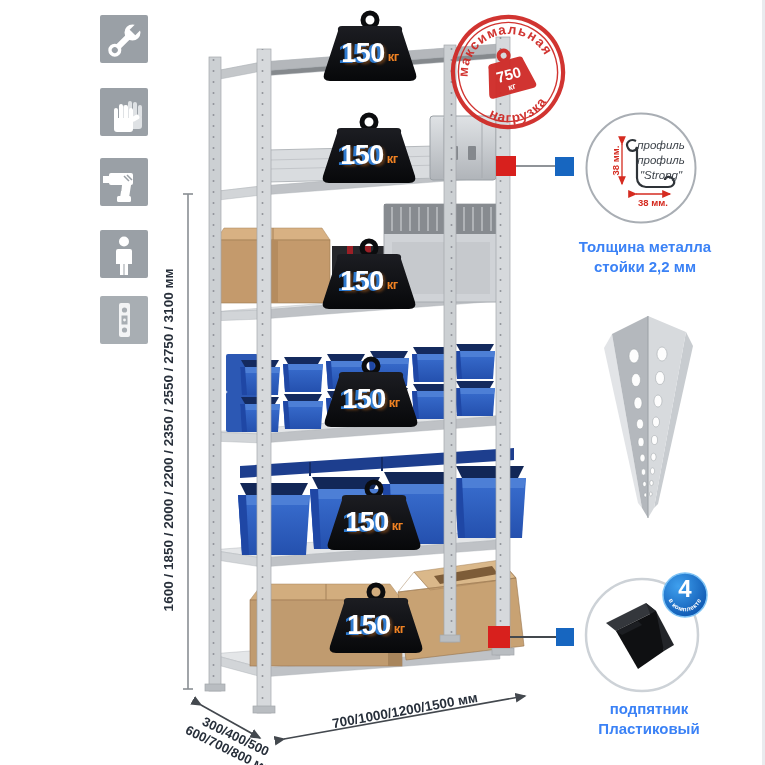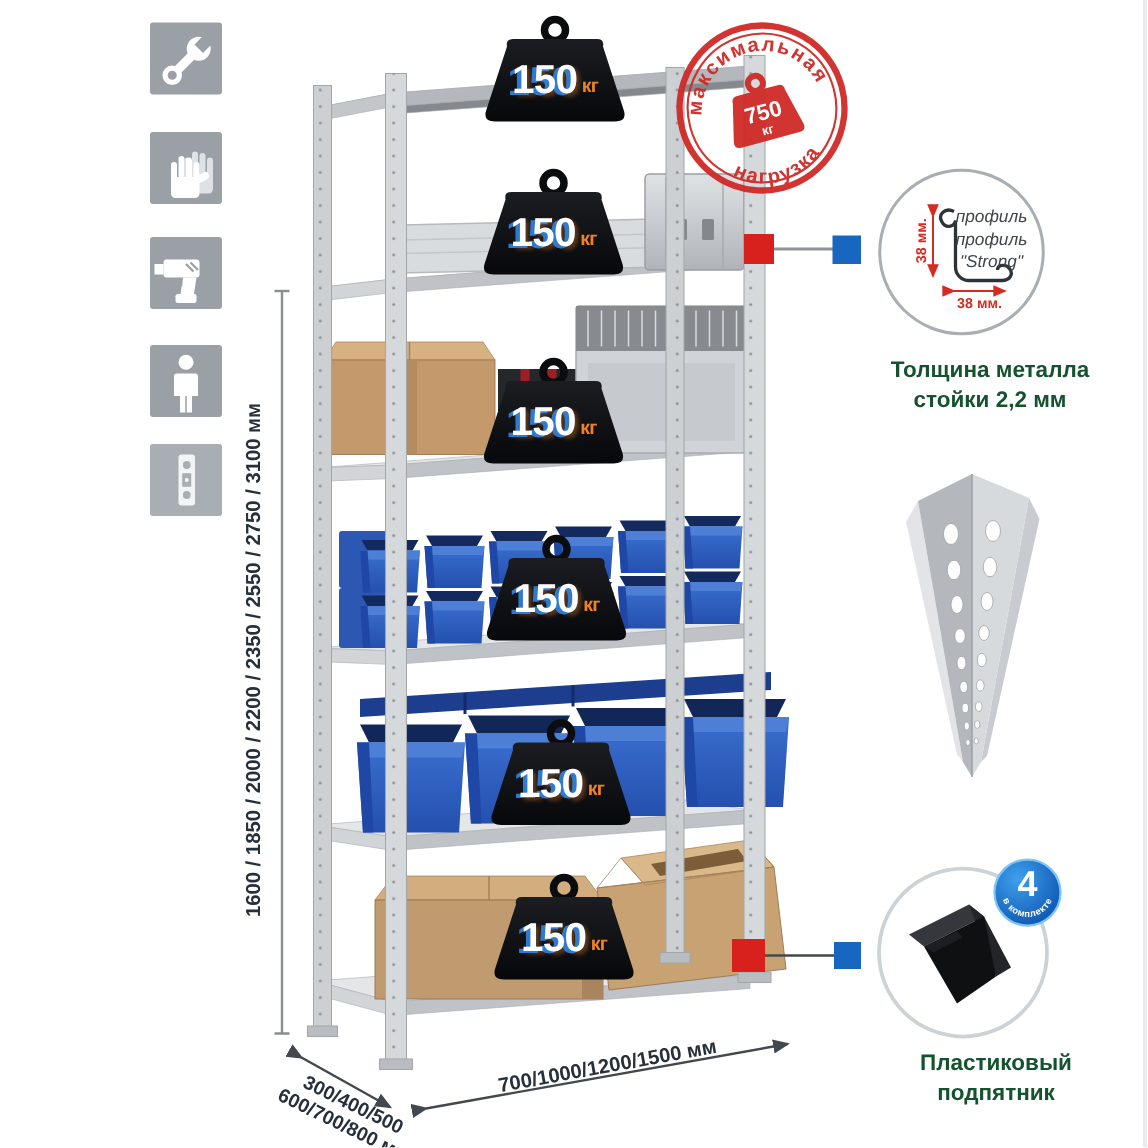--- a/index.html
+++ b/index.html
@@ -15,21 +15,21 @@
   .load-badge .badge-unit{font-size:13px;font-weight:700;color:#f08223;text-shadow:none;
      margin-left:3px;vertical-align:1px;}
   
   .dim-label{color:#272f3a;font-weight:700;}
   #height-label{left:-80px;top:431px;width:500px;height:18px;text-align:center;
      font-size:13.5px;transform:rotate(-90deg);}
   #depth-label{left:152px;top:729px;width:160px;text-align:center;font-size:13px;
      line-height:1.15;transform:rotate(26deg);}
   #width-label{left:295px;top:703px;width:220px;text-align:center;font-size:13.5px;
      transform:rotate(-10.3deg);}
-  .caption{color:#14532d;font-size:15px;font-weight:600;line-height:1.3;text-align:center;margin-left:15px;}
+  .caption{color:#3b82f6;font-size:15px;font-weight:600;line-height:1.3;text-align:center;}
   #thickness-caption{left:574px;top:237px;width:142px;}
   #foot-caption{left:578px;top:699px;width:142px;}
   #profile-label{left:619px;top:138px;width:84px;text-align:center;color:#3f454c;
      font-size:11.5px;line-height:1.3;font-style:italic;}
   .red-dim{color:#d52b20;font-size:9.5px;font-weight:700;text-align:center;}
   #dim-vert{left:590px;top:155px;width:50px;transform:rotate(-90deg);}
   #dim-horiz{left:613px;top:197px;width:80px;}
 </style>
 </head>
 <body>
@@ -438,17 +438,17 @@
 </div>
 <div class="abs red-dim" id="dim-vert">38 мм.</div>
 <div class="abs red-dim" id="dim-horiz">38 мм.</div>
 
 <div class="abs caption" id="thickness-caption">
   <div>Толщина металла</div>
   <div>стойки 2,2 мм</div>
 </div>
 
 <div class="abs caption" id="foot-caption">
+  <div>подпятник</div>
   <div>Пластиковый</div>
-  <div>подпятник</div>
 </div>
 
 </div>
 
 </body></html>

